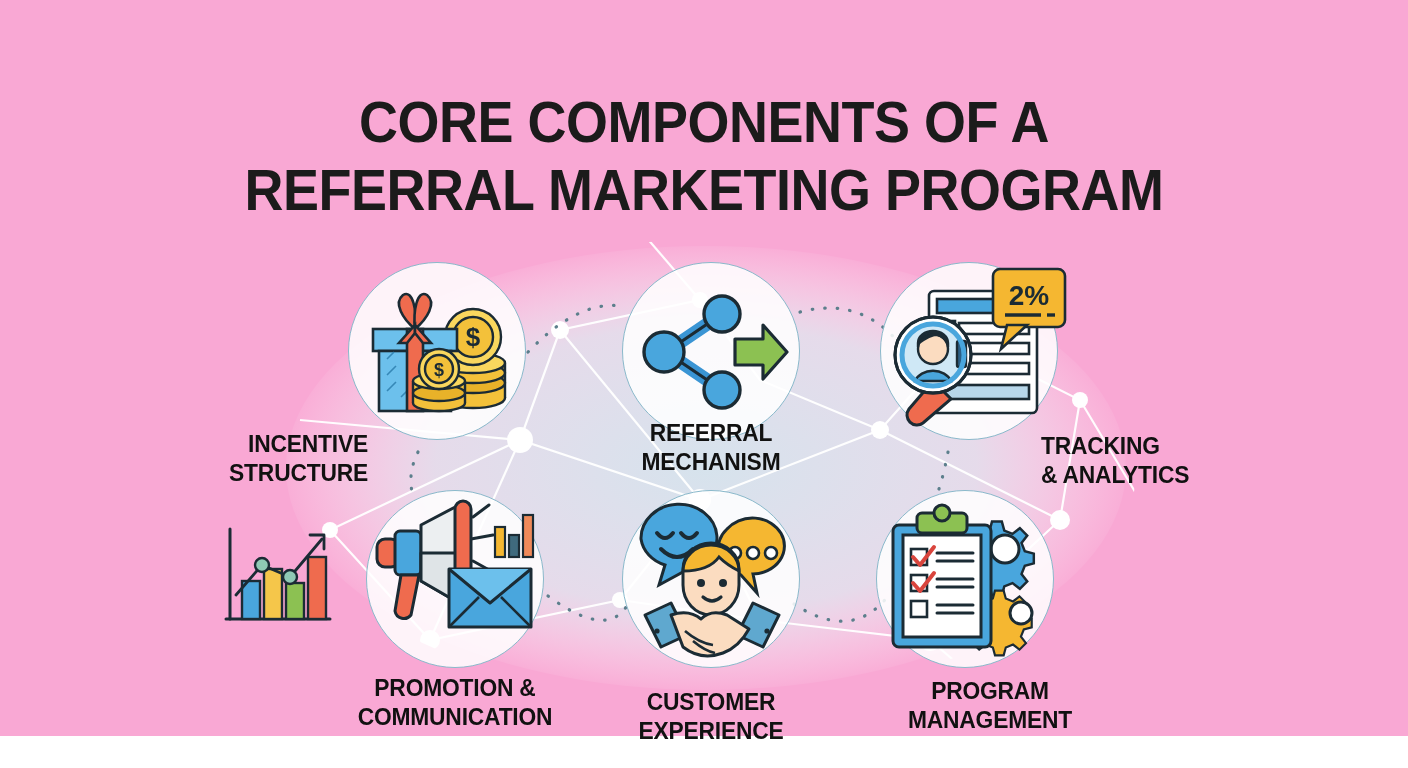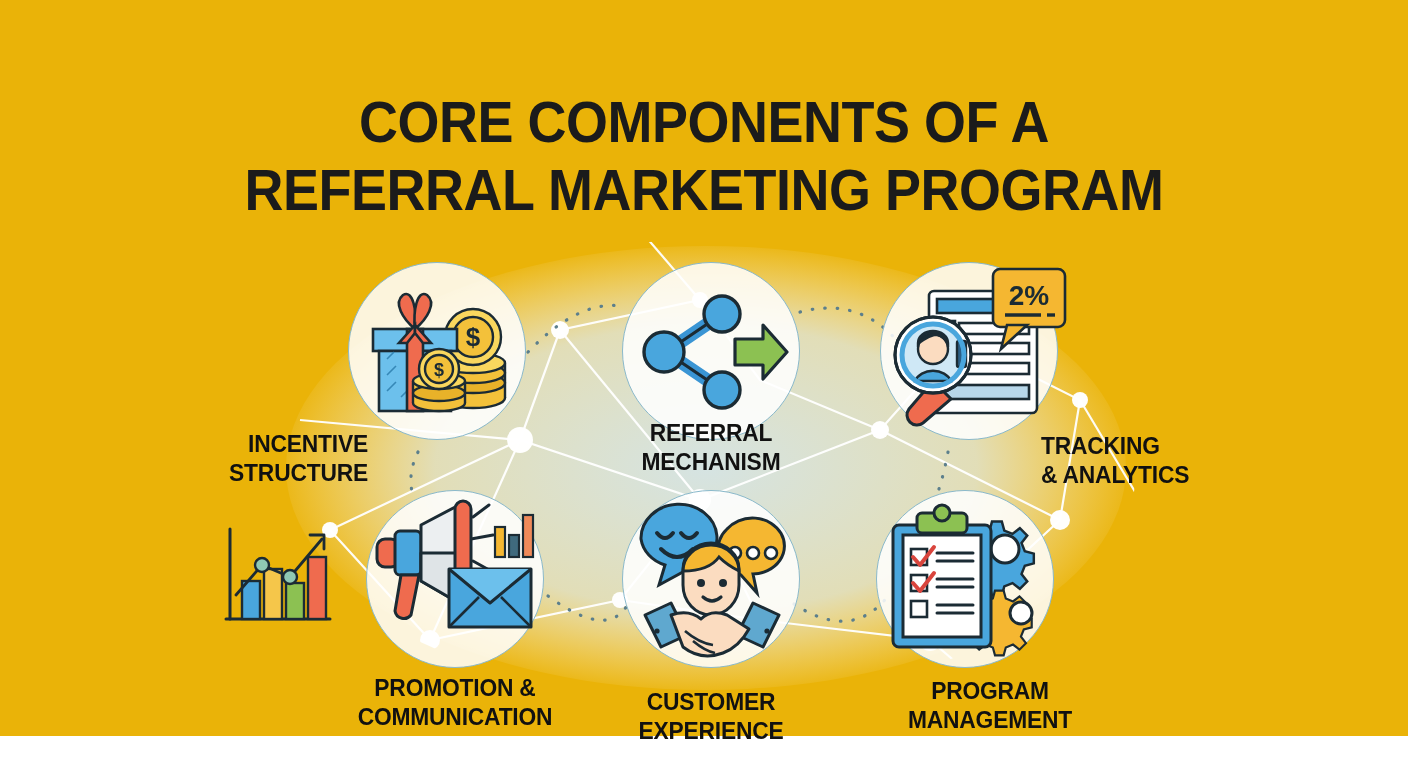--- a/index.html
+++ b/index.html
@@ -1,21 +1,21 @@
 <!DOCTYPE html>
 <html><head>
 <meta charset="utf-8">
 <title>Core Components of a Referral Marketing Program</title>
 <style>
   html,body{margin:0;padding:0;}
   body{
     width:1408px;height:768px;overflow:hidden;background:#ffffff;
     font-family:"Liberation Sans","DejaVu Sans",sans-serif;
   }
-  #stage{position:relative;width:1408px;height:736px;background:#eab308;}
+  #stage{position:relative;width:1408px;height:736px;background:#f9a8d4;}
 
   
   #bg-network{position:absolute;left:0;top:0;width:1408px;height:768px;pointer-events:none;}
 
   
   #title{
     position:absolute;left:0;top:88px;width:1408px;text-align:center;
     color:#1b1b1b;font-weight:bold;font-size:58px;line-height:68px;
     letter-spacing:-0.5px;transform:scaleX(0.93);transform-origin:center top;
     font-family:"Liberation Sans","DejaVu Sans",sans-serif;

